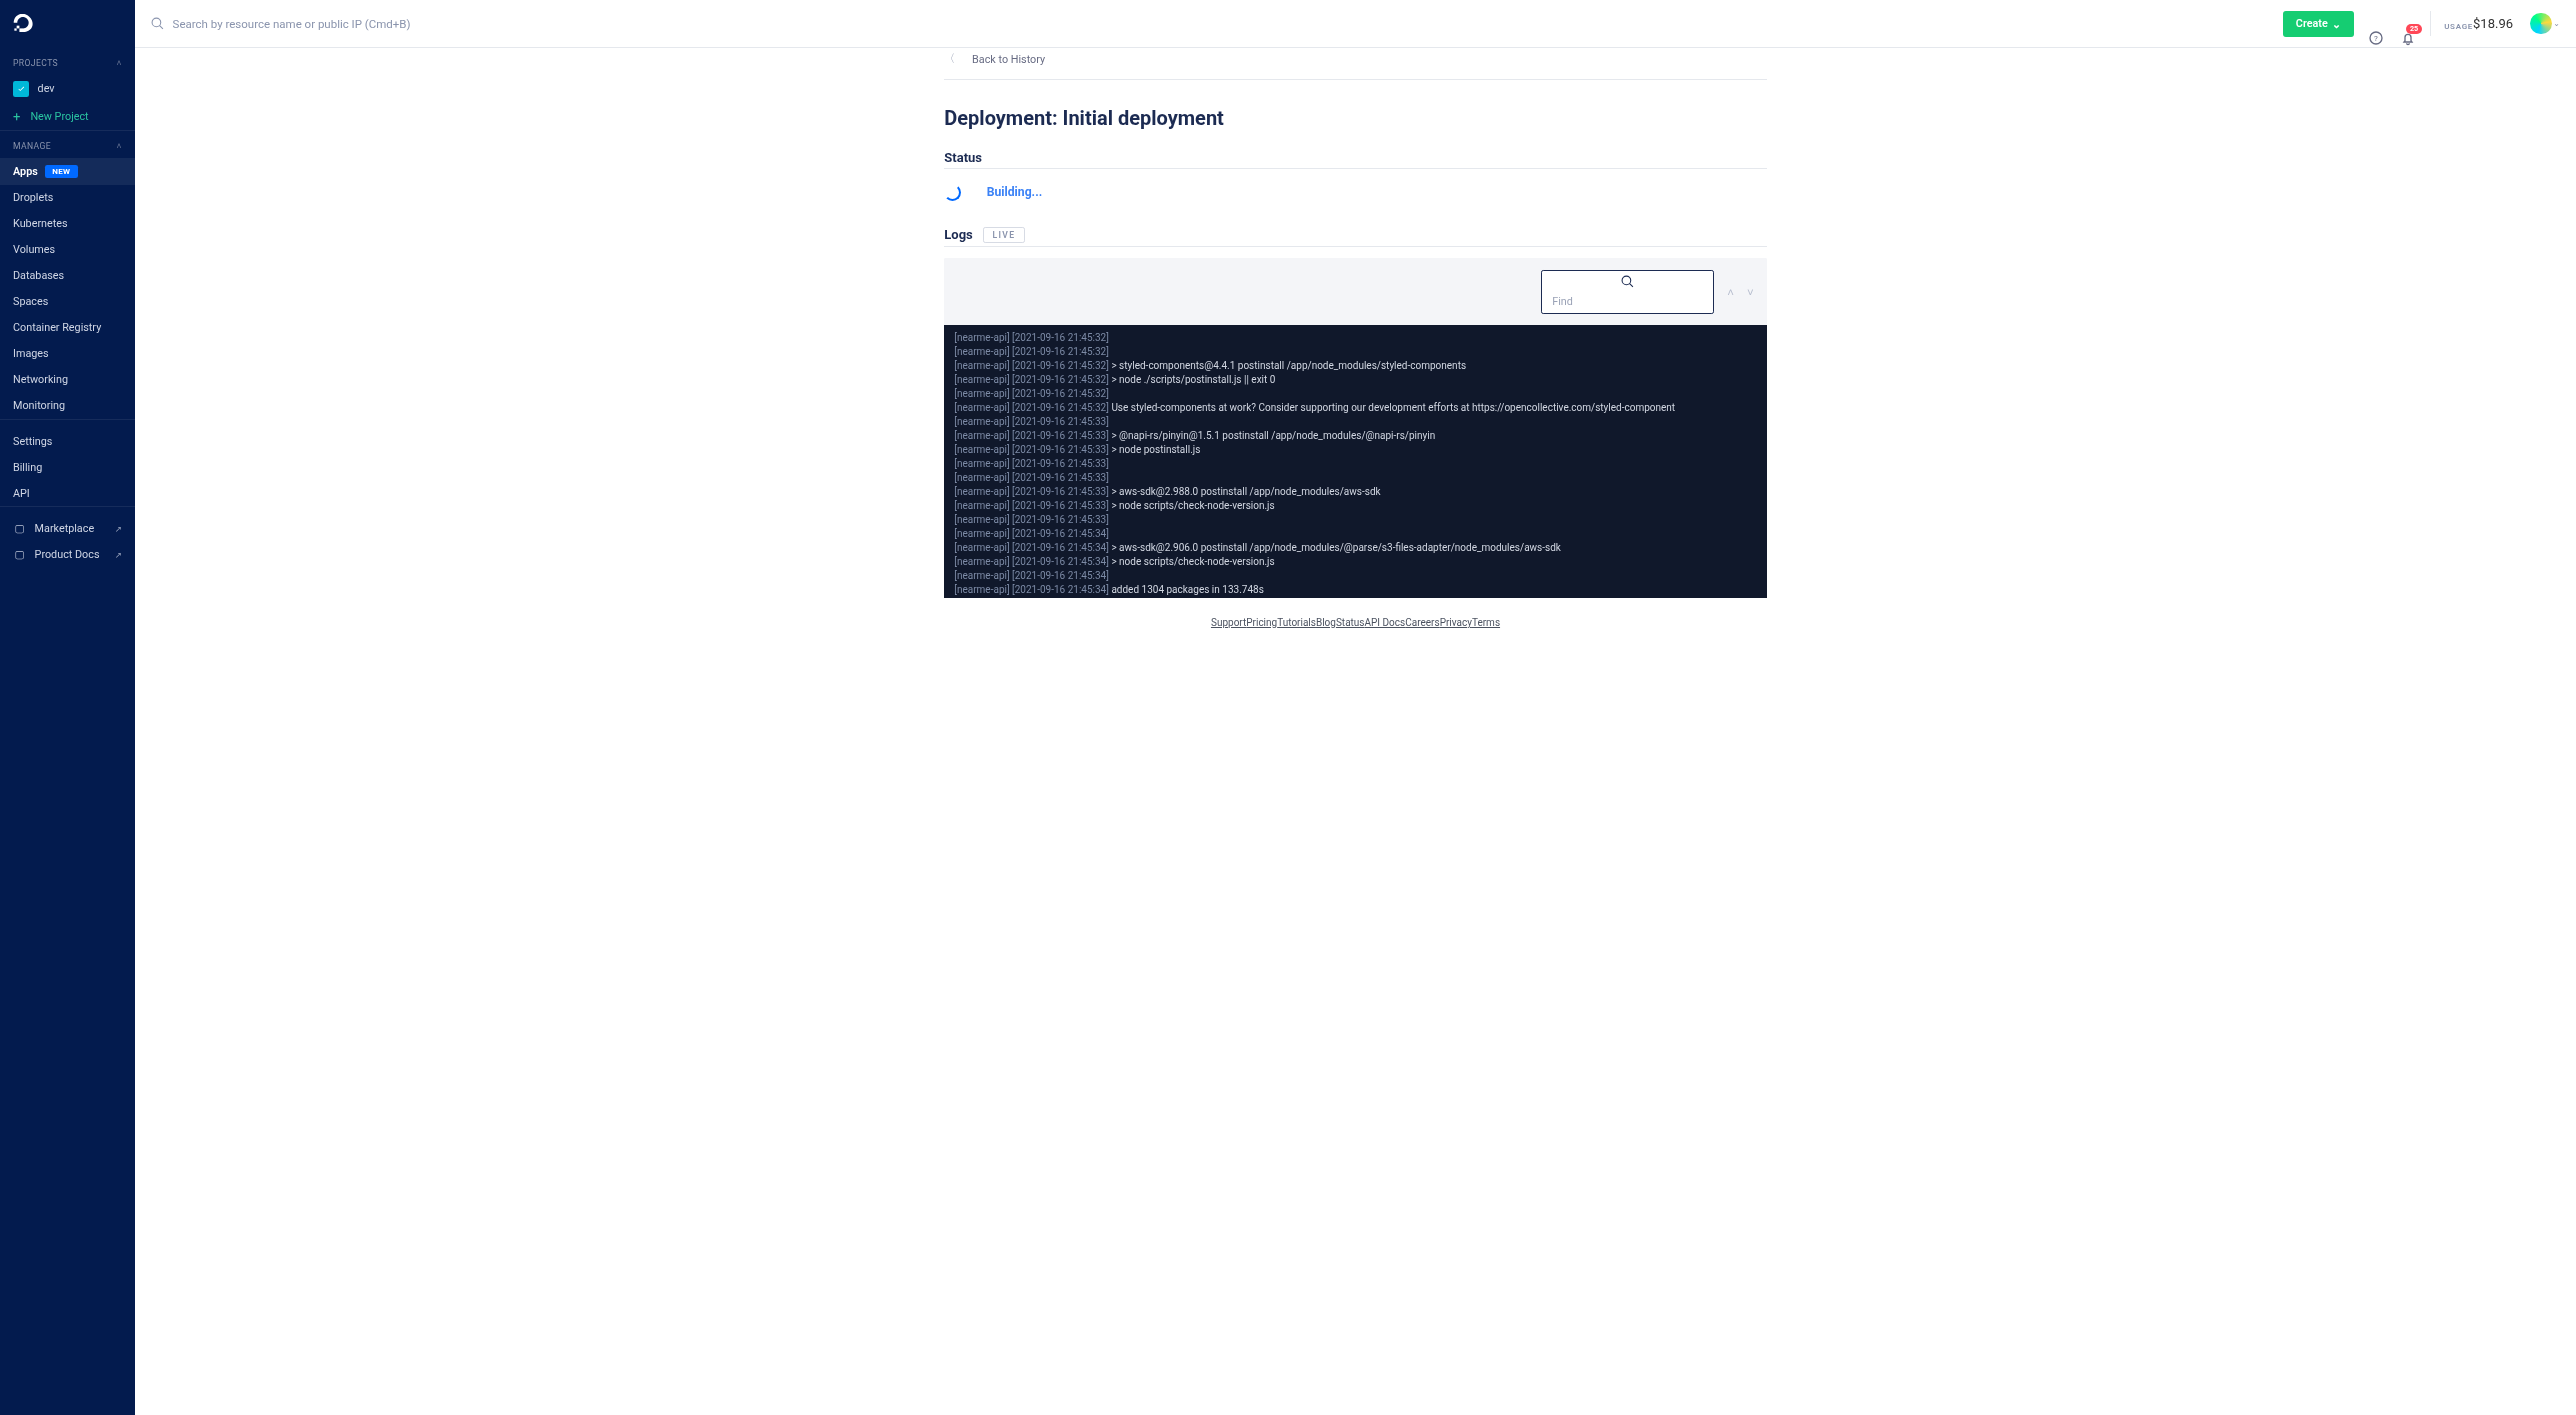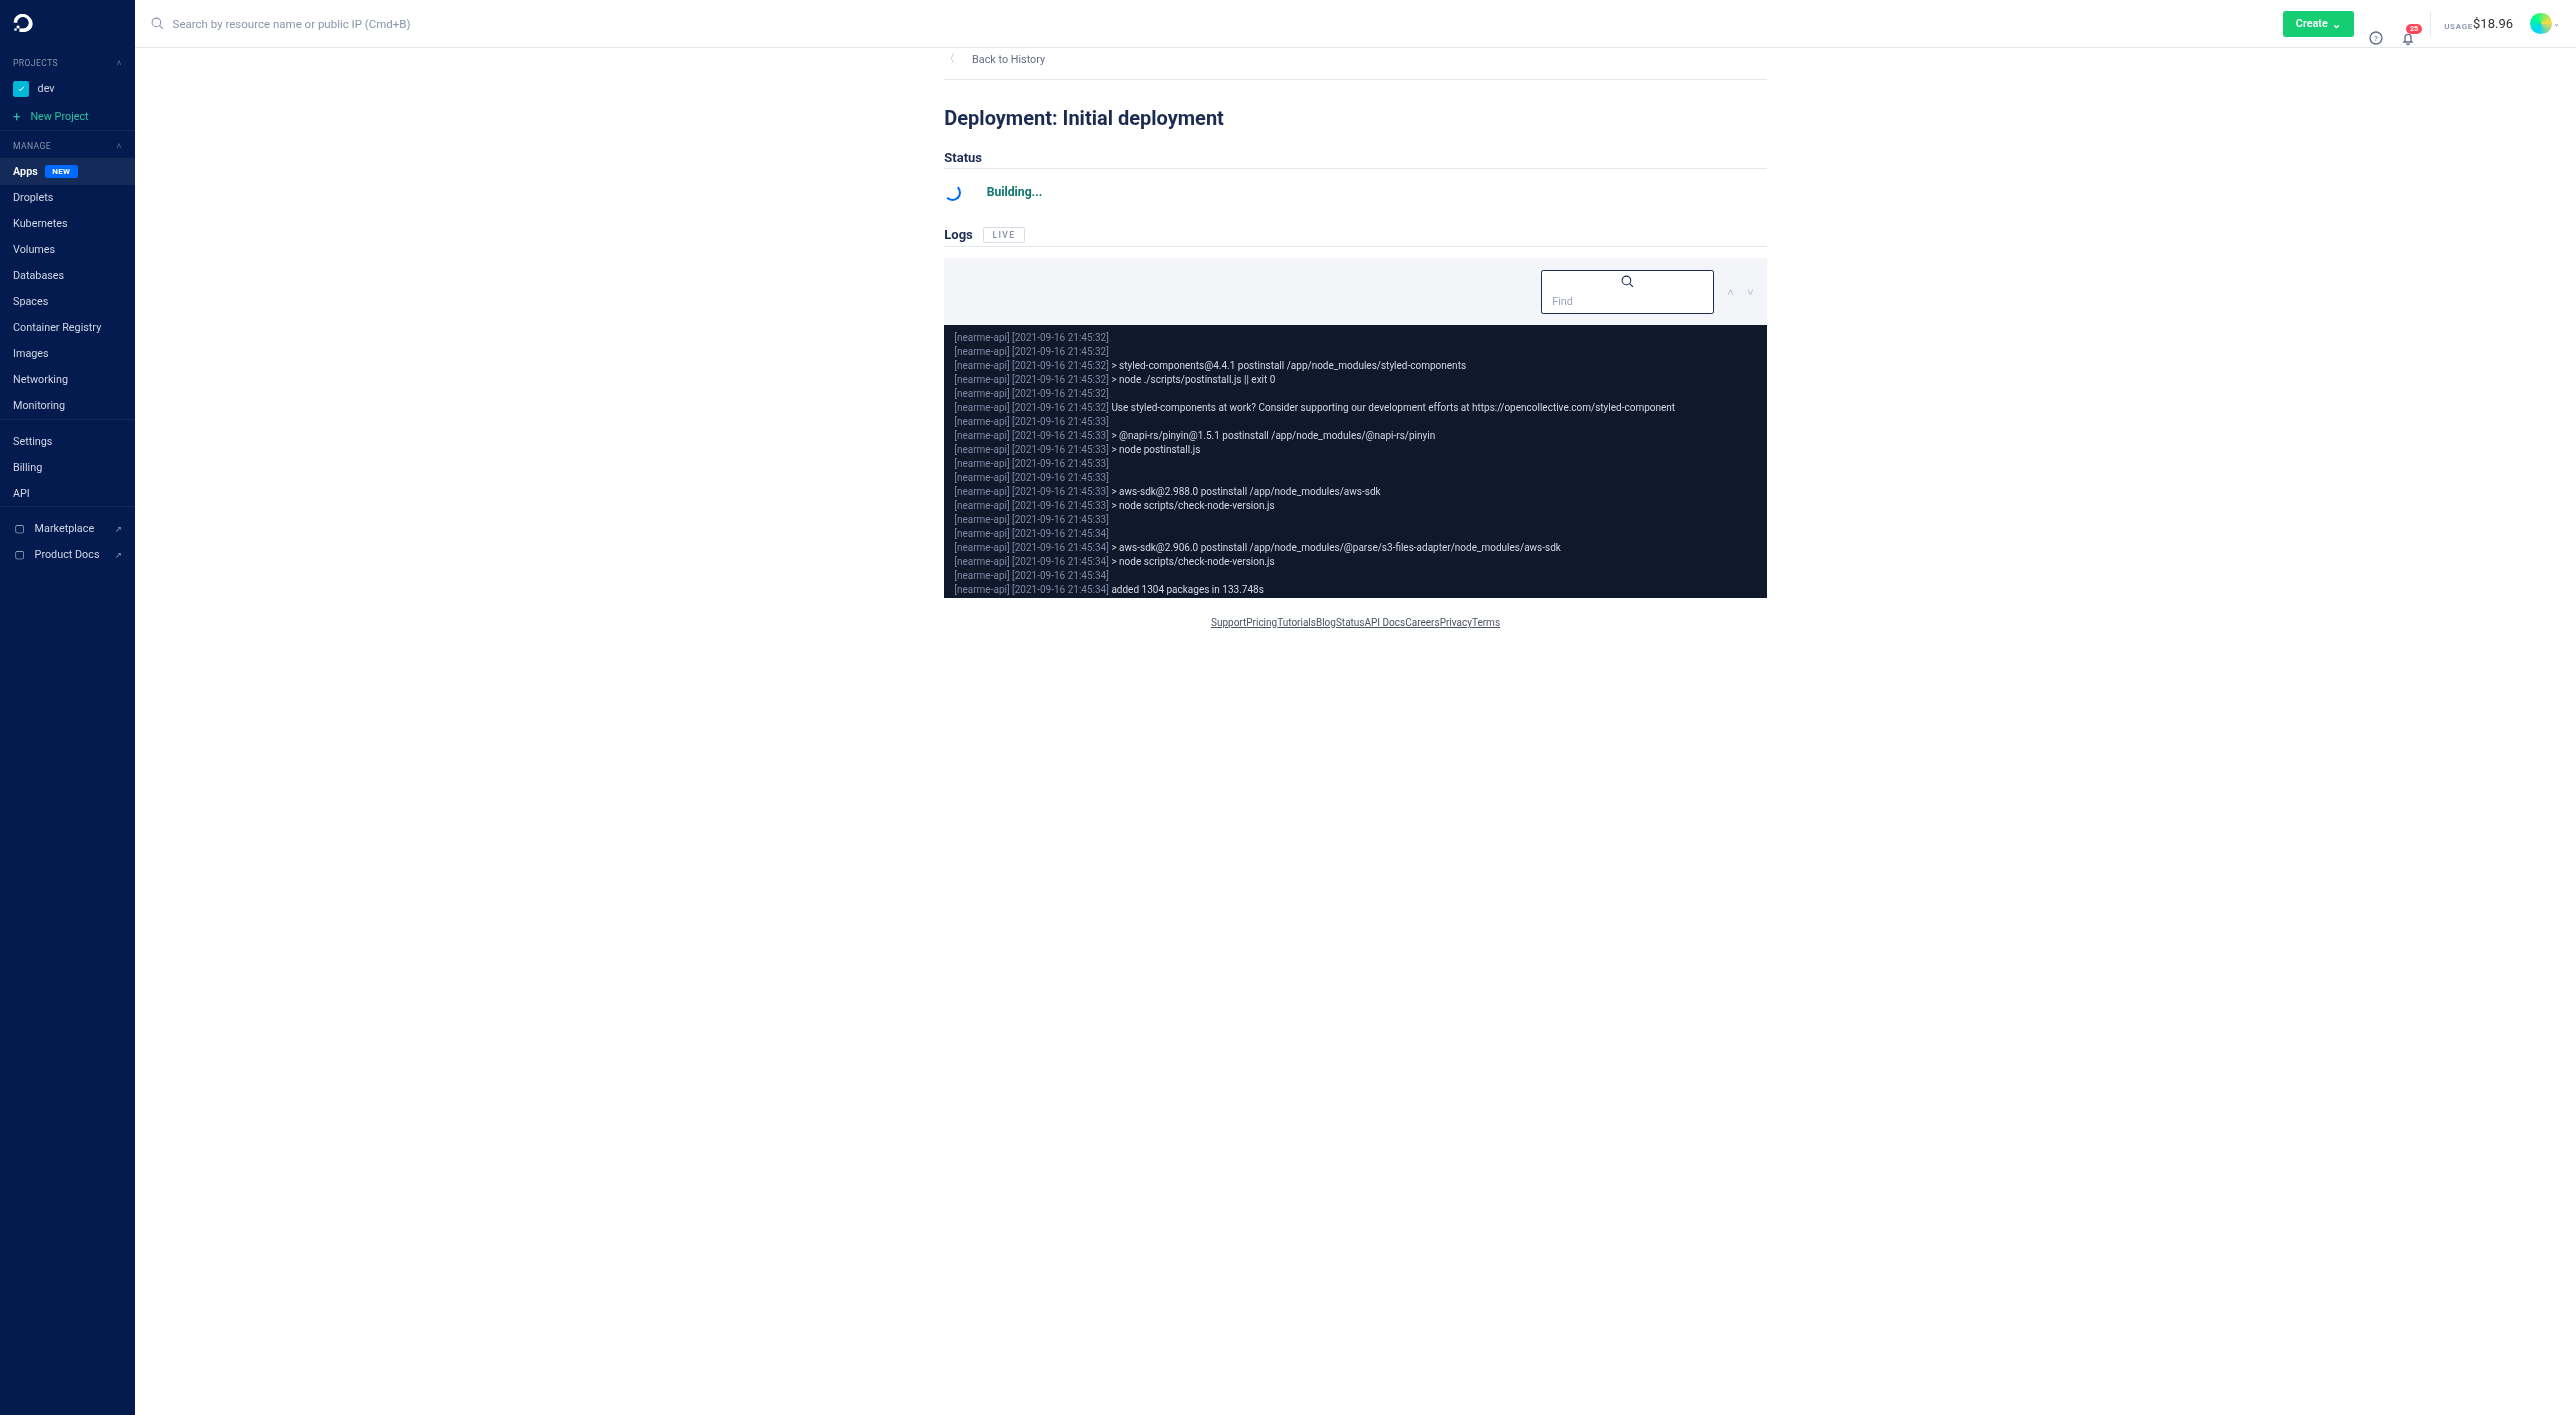--- a/index.html
+++ b/index.html
@@ -58,21 +58,21 @@
 .content{flex:1;overflow:auto;}
 .inner{max-width:834px;margin:0 auto;padding:0 5.8px;}
 .backlink{display:flex;align-items:center;gap:17px;color:#676B83;font-size:10.8px;padding:4.3px 0 13px;border-bottom:0.7px solid var(--border);cursor:pointer;}
 .backlink .chev{color:#9aa2b6;}
 h1.title{font-size:20px;font-weight:700;color:#1c2b52;margin-top:26px;}
 h2.section{font-size:13px;font-weight:700;color:#1c2b52;margin-top:20px;}
 .section-divider{border-bottom:0.7px solid var(--border);margin-top:2.9px;}
 .status-row{display:flex;align-items:center;gap:14.4px;margin-top:14.4px;}
 .spinner{width:17px;height:17px;border:2.2px solid var(--blue);border-top-color:transparent;border-left-color:transparent;border-radius:50%;animation:spin 1s linear infinite;}
 @keyframes spin{to{transform:rotate(360deg);}}
-.status-text{font-size:12.2px;font-weight:700;color:#0f766e;padding-left:11px;}
+.status-text{font-size:12.2px;font-weight:700;color:#3b82f6;padding-left:11px;}
 .logs-h{display:flex;align-items:center;gap:10px;margin-top:26px;}
 .logs-h .lbl{font-size:13px;font-weight:700;color:#1c2b52;}
 .live-pill{border:0.7px solid #d7dbe4;border-radius:2.2px;padding:2.2px 8.6px;font-size:8.6px;letter-spacing:1.4px;color:#8a94ad;font-weight:600;}
 
 
 .log-wrap{margin-top:11.5px;background:#f4f5f8;border-radius:1.4px;}
 .log-tools{display:flex;align-items:center;justify-content:flex-end;gap:13px;padding:11.5px 13px;}
 .find-box{display:flex;align-items:center;gap:7.2px;border:1.1px solid #1c2b52;border-radius:2.2px;background:#fff;padding:4.3px 10px;width:173px;flex-direction:column;}
 .find-box input{border:0;outline:0;font-size:10.8px;width:100%;background:transparent;}
 .find-box input::placeholder{color:#9aa2b6;}

